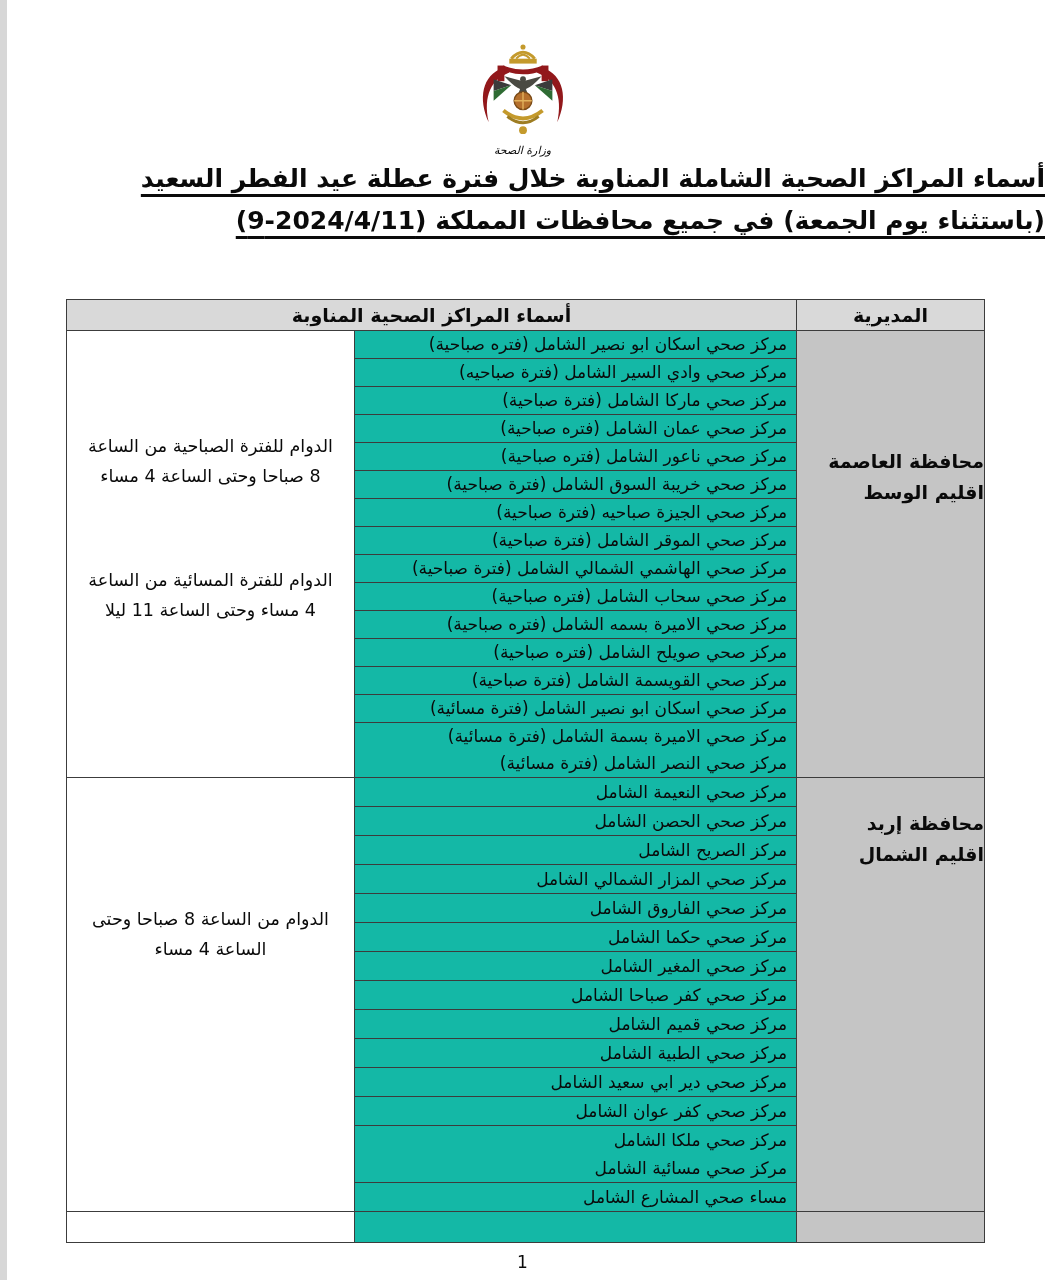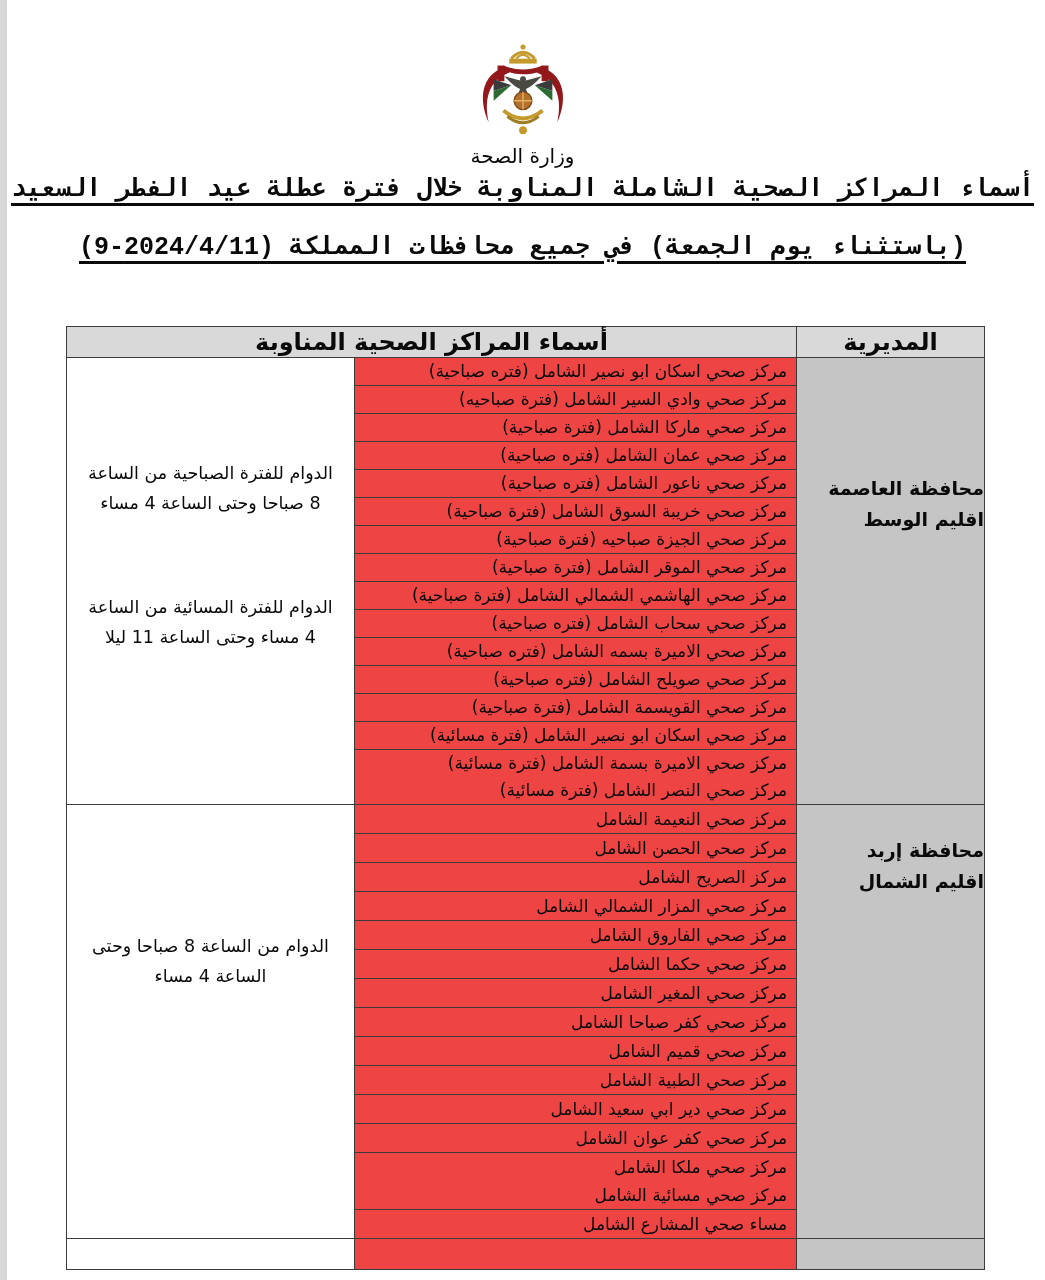--- a/index.html
+++ b/index.html
@@ -28,66 +28,65 @@
   .page{
     position:absolute;inset:0;
     padding-top:44px;
     direction:rtl;
   }
   .logo-wrap{
     width:120px;margin:0 auto;text-align:center;
   }
   .ministry{
     text-align:center;
-    font-size:20px;
+    font-size:11px;
     margin-top:2px;
     letter-spacing:.5px;
+    font-style:italic;
   }
   .title{
-    text-align:center;
     font-weight:bold;
     font-size:25px;
     line-height:37px;
     text-decoration:underline;
     text-decoration-thickness:2.5px;
     text-underline-offset:7px;
     margin-top:3px;
-    font-family:Liberation Mono, monospace;
-  }
-  .title.second{margin-top:21px;}
+  }
+  .title.second{margin-top:5px;}
   table.main{
     border-collapse:collapse;
     table-layout:fixed;
     margin:60px 0 0 0;
     margin-right:60px;
     width:918px;
     direction:rtl;
   }
   table.main th, table.main td{
     border:1.5px solid var(--border);
     vertical-align:middle;
     padding:0;
   }
   thead tr{height:31px;}
   thead th{
     background:var(--header-bg);
     font-weight:bold;
-    font-size:24px;
+    font-size:19px;
     text-align:center;
   }
   .dir-cell{
     background:var(--directorate-bg);
     font-weight:bold;
     font-size:19px;
     margin-left:26px;
   }
   .dir-cell div{line-height:31px;}
   .dir-cell.g0{vertical-align:top;padding-top:115px;}
   .dir-cell.g1{vertical-align:top;padding-top:30px;}
-  .center-cell{background:#ef4444;}
+  .center-cell{background:#14b8a6;}
   .center-cell div{
     font-size:17px;
     text-align:right;
     padding:0 9px 0 4px;
     white-space:nowrap;
     overflow:hidden;
   }
   .center-cell div.l0{height:27px;line-height:27px;}
   .center-cell div.l1{height:28px;line-height:28px;}
   .sched-cell{

